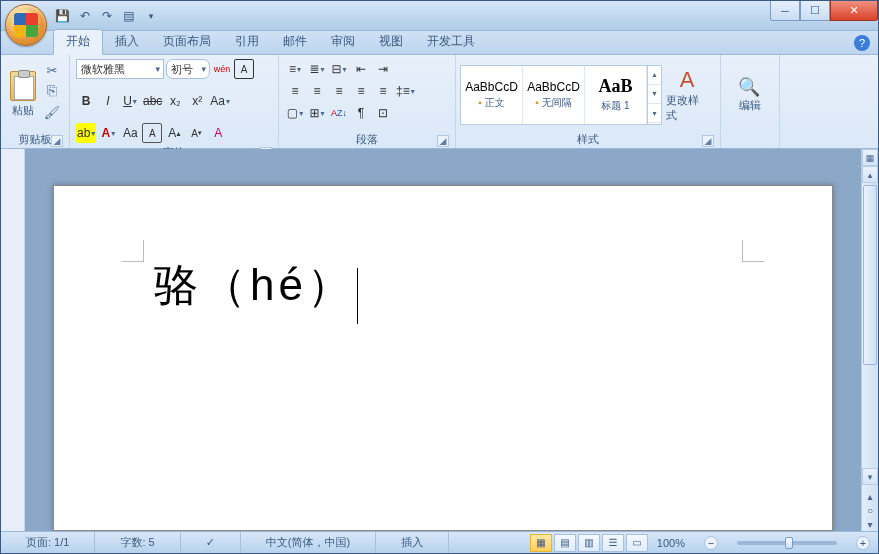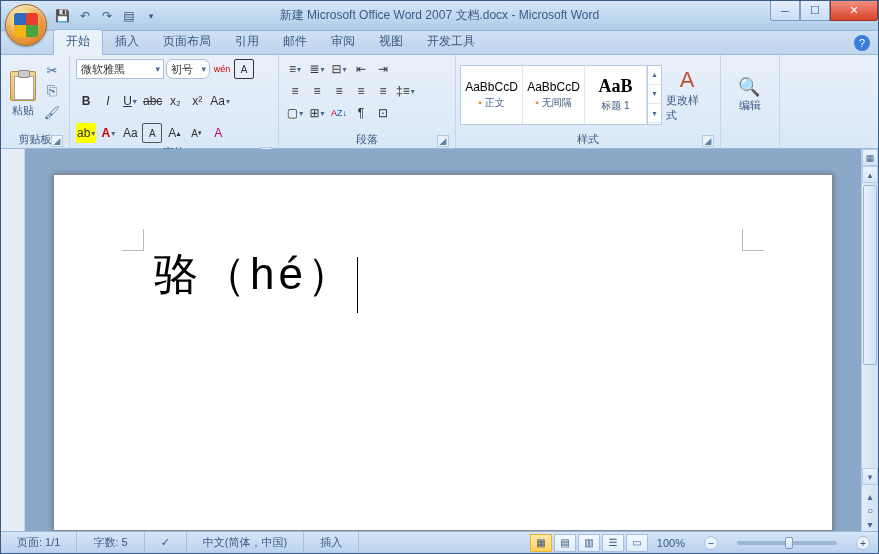--- a/index.html
+++ b/index.html
@@ -70,58 +70,57 @@
 
 
 .grp-edit .group-content { width: 50px; align-items:center; justify-content:center; flex-direction:column;}
 .edit-icon{font-size:18px;}
 .edit-lbl{font-size:11px;color:#3b5a82;}
 
 
 .doc-wrap { position: absolute; left: 1px; right: 1px; top: 149px; bottom: 23px; background: #b0c4de; display: flex; }
 .ruler-v { width: 24px; background: #e8eef7; border-right: 1px solid #c3d6ec; }
 .doc-scroll { flex: 1; background: #8ba8c8; overflow: hidden; position: relative; }
-.page-area { position: absolute; left: 0; right: 17px; top: 0; bottom: 0; display: flex; justify-content: center; padding-top: 25px; }
+.page-area { position: absolute; left: 0; right: 17px; top: 0; bottom: 0; display: flex; justify-content: center; padding-top: 36px; }
 .page { width: 780px; background: #fff; box-shadow: 0 0 6px rgba(0,0,0,.3); border:1px solid #888; padding: 70px 100px; position: relative; }
 .page-corner{position:absolute;width:22px;height:22px;}
 .page-corner.tl{left:68px;top:54px;border-left:1px solid #bbb;border-top:1px solid #bbb;transform:scaleY(-1) scaleX(-1);}
 .page-corner.tr{right:68px;top:54px;border-right:1px solid #bbb;border-top:1px solid #bbb;transform:scaleY(-1) scaleX(-1);}
 .doc-text { font-family: "Microsoft YaHei", sans-serif; font-size: 44px; color: #000; letter-spacing: 4px; display:inline;}
 .cursor { display: inline-block; width: 1px; height: 56px; background: #000; vertical-align: middle; margin-left: 2px; }
 .vscroll { width: 17px; background: linear-gradient(to right,#e4edf9,#cfe0f3); position: absolute; right: 0; top: 0; bottom: 0; border-left:1px solid #b6cce5; display:flex; flex-direction:column;}
 .vscroll .sb-btn{height:17px;display:flex;align-items:center;justify-content:center;font-size:9px;color:#4a6a90;background:linear-gradient(to bottom,#eaf2fc,#d4e4f6);border:1px solid #b6cce5;}
 .vscroll .sb-track{flex:1;position:relative;}
 .vscroll .sb-thumb{position:absolute;left:1px;right:1px;top:2px;height:180px;background:linear-gradient(to right,#eaf2fc,#cfe2f6);border:1px solid #9db8d6;border-radius:2px;}
 .vscroll .nav-sep{height:4px;}
 .vscroll .nav-dot{height:14px;display:flex;align-items:center;justify-content:center;font-size:10px;color:#4a6a90;}
 
 
 .statusbar { position: absolute; left: 1px; right: 1px; bottom: 1px; height: 22px; background: linear-gradient(to bottom, #d7e6f7, #b8d2ee); display: flex; align-items: center; font-size: 11px; color: #3b5a82; border-top:1px solid #9db8d6;}
-.sb-cell { padding: 0 16px; border-right: 1px solid #a8c0dc; height: 100%; display: flex; align-items: center; }
+.sb-cell { padding: 0 25px; border-right: 1px solid #a8c0dc; height: 100%; display: flex; align-items: center; }
 .sb-spacer { flex: 1; }
 .view-btn { width: 22px; height: 18px; border: 1px solid #a8c0dc; background: linear-gradient(to bottom,#f4f9ff,#dfecfa); margin: 0 1px; display:flex;align-items:center;justify-content:center;font-size:10px;}
 .view-btn.active { background: linear-gradient(to bottom,#ffe9a6,#ffcf5b); border-color:#e6b737;}
 .zoom { display: flex; align-items: center; gap: 19px; padding: 0 8px; }
 .zoom-track { width: 100px; height: 4px; background: #9db8d6; position: relative; border-radius:2px;}
 .zoom-thumb { position: absolute; left: 48px; top: -4px; width: 8px; height: 12px; background: linear-gradient(to bottom,#f4f9ff,#cfe0f3); border: 1px solid #7a9bc4; border-radius:2px;}
 .zoom-btn{width:14px;height:14px;border:1px solid #a8c0dc;border-radius:7px;background:#eaf2fc;display:flex;align-items:center;justify-content:center;font-size:11px;}
 </style>
 </head>
 <body>
 
 <div class="titlebar">
   <div class="office-button"></div>
   <div class="qat">
     <div class="qat-btn">💾</div>
     <div class="qat-btn">↶</div>
     <div class="qat-btn">↷</div>
     <div class="qat-btn">▤</div>
     <div class="qat-btn" style="font-size:9px">▾</div>
   </div>
-  <div class="title-text">新建 Microsoft Office Word 2007 文档.docx - Microsoft Word</div>
   <div class="win-controls">
     <div class="win-btn min">─</div>
     <div class="win-btn">☐</div>
     <div class="win-btn close">✕</div>
   </div>
 </div>
 
 <div class="tabbar">
   <div class="tab active">开始</div>
   <div class="tab">插入</div>

